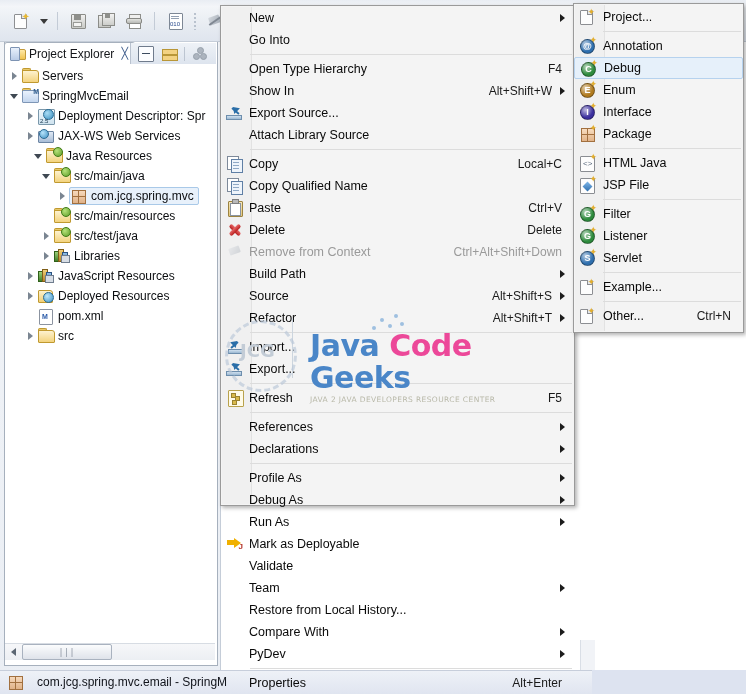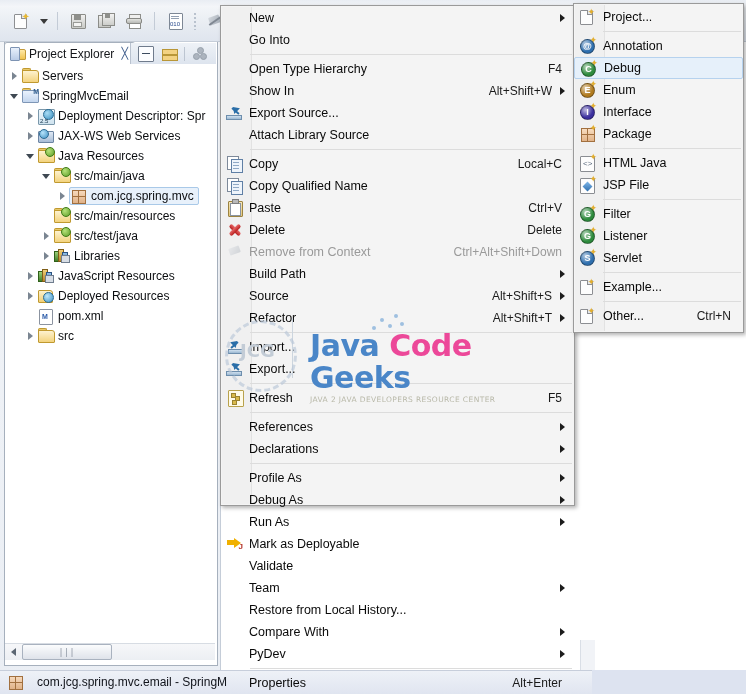--- a/index.html
+++ b/index.html
@@ -498,21 +498,21 @@
         <span style="display: flex; align-items: center; height: 18px; padding: 0px 4px 0px 1px;">
           <span class="ti">
             <span class="ic-jaxws">
               <span class="box"></span>
               <span class="ball"></span>
             </span>
           </span>
           <span class="lbl">JAX-WS Web Services</span>
         </span>
       </div>
-      <div class="trow" style="padding-left: 18px; text-align: right;">
+      <div class="trow" style="padding-left: 26px; text-align: right;">
         <span class="arr">
           <i class="arr-open"></i>
         </span>
         <span style="display: flex; align-items: center; height: 18px; padding: 0px 4px 0px 1px;">
           <span class="ti">
             <span class="fld-tab"></span>
             <span class="fld"></span>
             <span class="pkgdeco"></span>
           </span>
           <span class="lbl">Java Resources</span>

